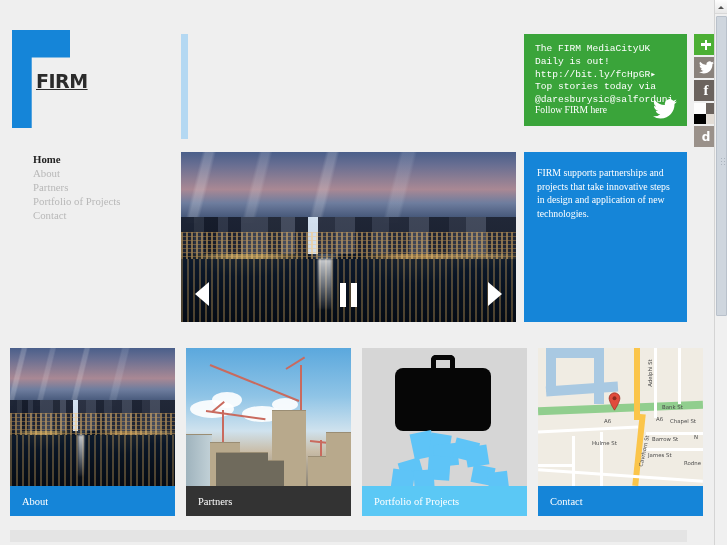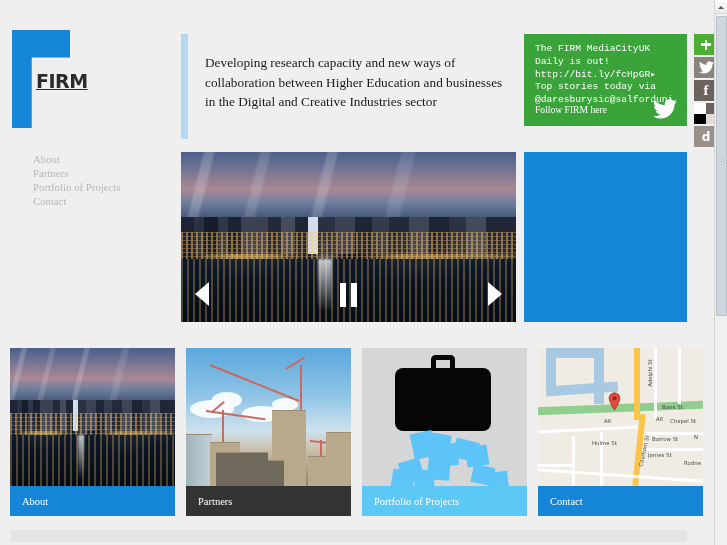--- a/index.html
+++ b/index.html
@@ -401,31 +401,31 @@
   </div>
 
   <div class="logo-wrap">
     <div class="logo-f"></div>
     <div class="logo-word">FIRM</div>
   </div>
 
 
   <div class="blue-bar"></div>
 
-  <div class="headline">Developing research capacity and new ways of collaboration between Higher Education and businesses in the Digital and Creative Industries sector</div>
 
   <div class="tw-box">
     <div class="tw-text">The FIRM MediaCityUK Daily is out! http://bit.ly/fcHpGR▸ Top stories today via @daresburysic@salforduni</div>
     <div class="tw-follow">Follow FIRM here</div>
     <svg class="tw-bird" viewBox="0 0 24 20" aria-hidden="true">
       <path fill="#ffffff" d="M24 2.4c-.9.4-1.8.7-2.8.8 1-.6 1.8-1.6 2.2-2.7-1 .6-2 1-3.1 1.2A4.9 4.9 0 0 0 11.9 6 13.9 13.9 0 0 1 1.7.9 4.9 4.9 0 0 0 3.2 7.4a4.8 4.8 0 0 1-2.2-.6v.1c0 2.4 1.7 4.3 3.9 4.8-.4.1-.9.2-1.3.2-.3 0-.6 0-.9-.1.6 2 2.4 3.4 4.6 3.4A9.9 9.9 0 0 1 0 17.3 13.9 13.9 0 0 0 7.5 19.5c9.1 0 14-7.5 14-14v-.6c1-.7 1.8-1.6 2.5-2.5z"></path>
     </svg>
   </div>
 
   <nav class="nav">
+    <div class="nav-item active">Home</div>
     <div class="nav-item">About</div>
     <div class="nav-item">Partners</div>
     <div class="nav-item">Portfolio of Projects</div>
     <div class="nav-item">Contact</div>
   </nav>
 
   <div class="carousel">
     <div class="city-img">
       <div class="sky-streak"></div>
       <div class="skyline"></div>
@@ -442,20 +442,21 @@
         <span></span>
     </div>
     <div class="car-next">
       <svg width="18" height="28" viewBox="0 0 18 28" aria-hidden="true">
         <path fill="#ffffff" d="M2 2 L2 26 L16 14 Z"></path>
       </svg>
     </div>
   </div>
 
   <div class="info-panel">
+    <p>FIRM supports partnerships and projects that take innovative steps in design and application of new technologies.</p>
   </div>
 
   <div class="cards">
 
     <div class="card">
       <div class="card-img">
         <div class="city-img img-city">
           <div class="sky-streak"></div>
           <div class="skyline"></div>
           <div class="city-lights"></div>

